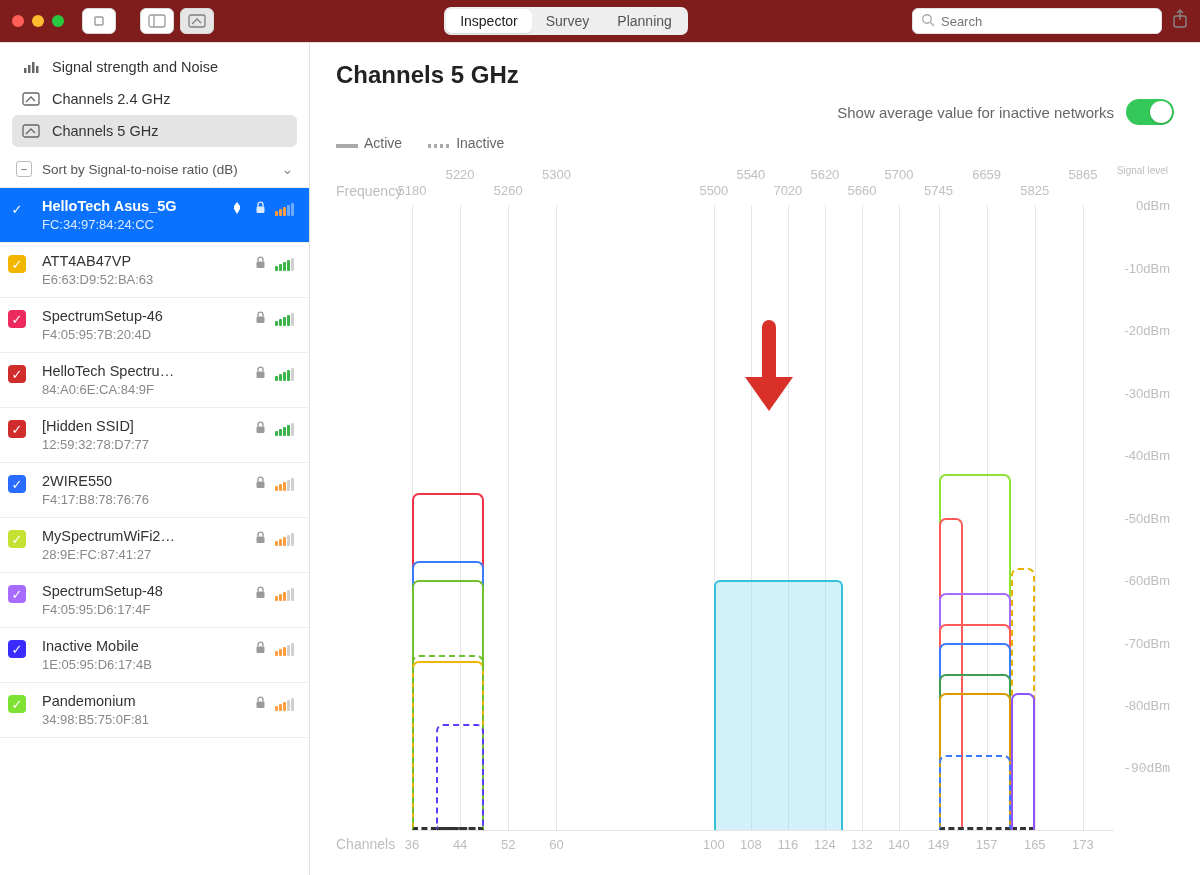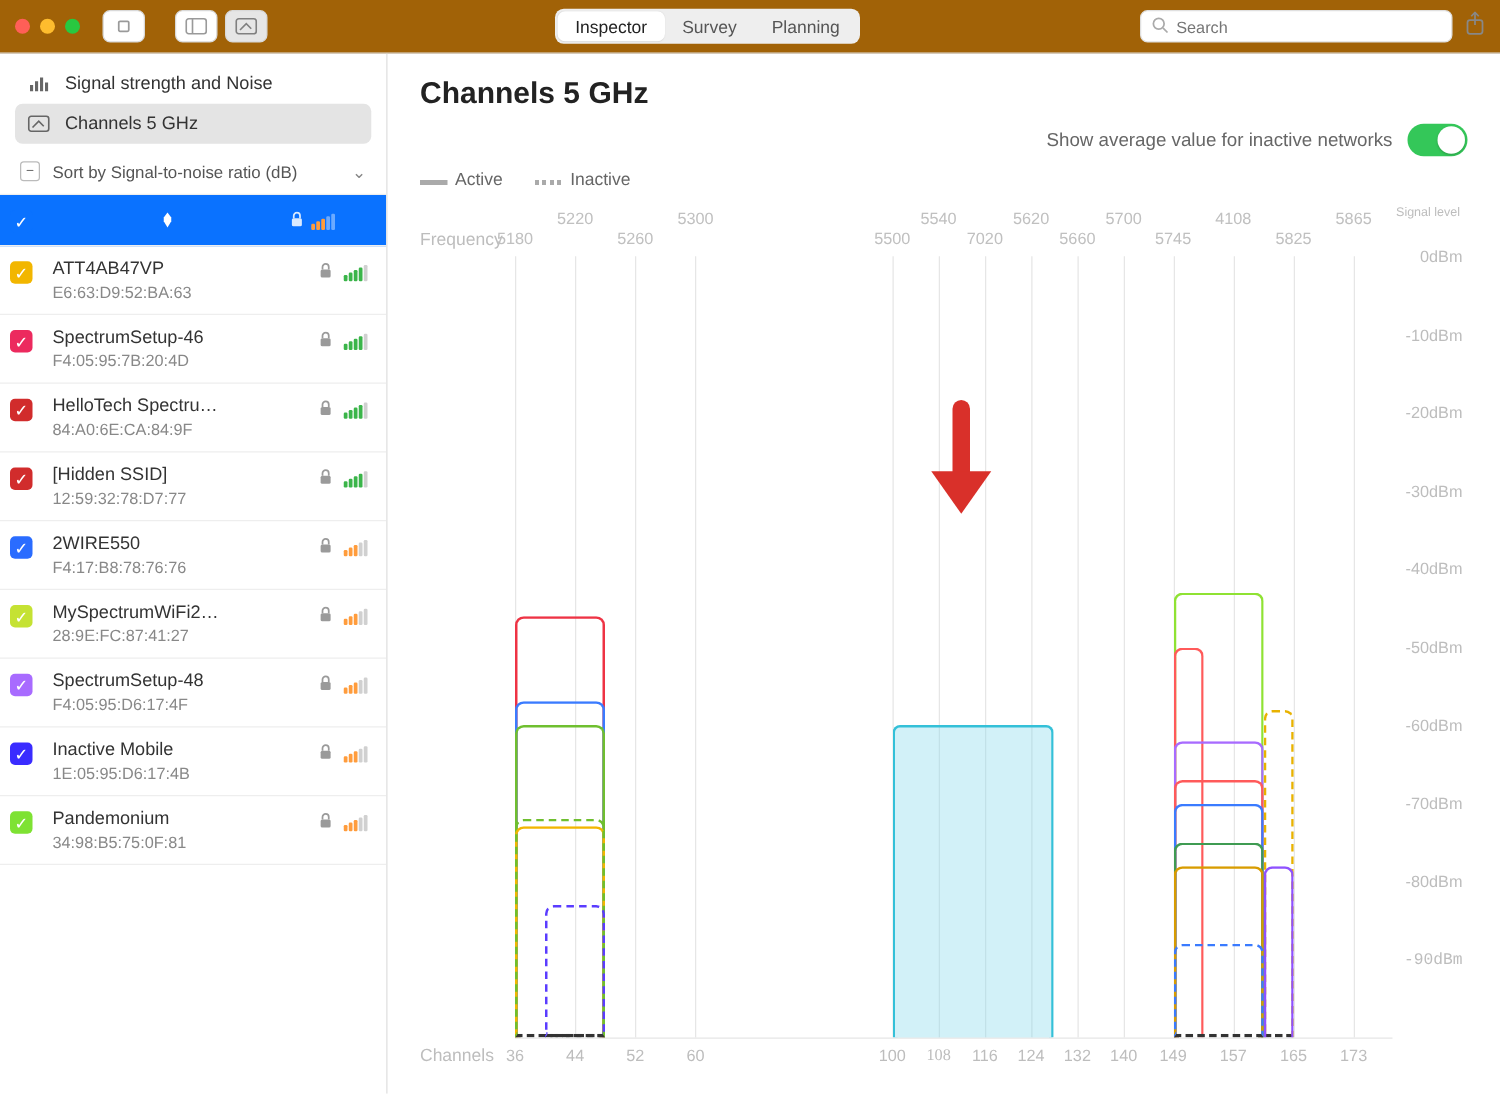--- a/index.html
+++ b/index.html
@@ -13,21 +13,21 @@
     overflow: hidden;
   }
 
   
   .titlebar {
     height: 43px;
     display: flex;
     align-items: center;
     padding: 0 12px;
     border-bottom: 1px solid #e0e0e0;
-    background: #a16207;
+    background: #7f1d1d;
   }
   .traffic-lights { display: flex; gap: 8px; margin-right: 18px; }
   .tl { width: 12px; height: 12px; border-radius: 50%; }
   .tl.r { background: #ff5f57; }
   .tl.y { background: #febc2e; }
   .tl.g { background: #28c840; }
 
   .toolbar-btn {
     width: 34px; height: 26px;
     border: 1px solid #d9d9d9;
@@ -253,40 +253,53 @@
           <span class="side-nav-icon">
             <svg width="16" height="14">
               <rect x="1" y="8" width="2.5" height="5" fill="#666"></rect>
               <rect x="5" y="5" width="2.5" height="8" fill="#666"></rect>
               <rect x="9" y="2" width="2.5" height="11" fill="#666"></rect>
               <rect x="13" y="6" width="2.5" height="7" fill="#666"></rect>
             </svg>
           </span>
           <span>Signal strength and Noise</span>
         </div>
+        <div class="side-nav-item">
+          <span class="side-nav-icon">
+            <svg width="18" height="14">
+              <rect x="1" y="1" width="16" height="12" rx="2" fill="none" stroke="#666" stroke-width="1.3"></rect>
+              <path d="M4 10 L9 5 L13 9" fill="none" stroke="#666" stroke-width="1.3"></path>
+            </svg>
+          </span>
+          <span>Channels 2.4 GHz</span>
+        </div>
         <div class="side-nav-item active">
           <span class="side-nav-icon">
             <svg width="18" height="14">
               <rect x="1" y="1" width="16" height="12" rx="2" fill="none" stroke="#666" stroke-width="1.3"></rect>
               <path d="M4 10 L9 5 L13 9" fill="none" stroke="#666" stroke-width="1.3"></path>
             </svg>
           </span>
           <span>Channels 5 GHz</span>
         </div>
       </div>
 
     <div class="sort-row">
       <span class="tri-box">−</span>
       <span style="flex:1">Sort by Signal-to-noise ratio (dB)</span>
       <span style="color:#888">⌄</span>
     </div>
 
     <div class="network-list" id="net-list">
         <div class="net-row selected">
           <div class="chk" style="background: rgb(10, 114, 255);">✓</div>
+          <div class="net-text">
+            <div class="net-name" style="font-weight: 700;">HelloTech Asus_5G</div>
+            <div class="net-mac">FC:34:97:84:24:CC</div>
+          </div>
           <div class="pin"><svg width="12" height="14">
               <path d="M6 1 L9 5 L9 8 L6 13 L3 8 L3 5 Z" fill="#fff"></path>
             </svg></div>
           <div class="lock"><svg width="11" height="13">
               <rect x="1.5" y="5.5" width="8" height="6.5" rx="1.3" fill="currentColor"></rect>
               <path d="M3 5.5 V3.6 a2.5 2.5 0 0 1 5 0 V5.5" fill="none" stroke="currentColor" stroke-width="1.4"></path>
             </svg></div>
           <div class="sigbars">
             <span style="height: 5px; background: rgb(255, 156, 60);"></span>
             <span style="height: 7px; background: rgb(255, 156, 60);"></span>
@@ -510,39 +523,39 @@
           <span class="freq-label" style="left: 6.85714%; top: -38px; position: absolute;">5220</span>
           <span class="freq-label" style="left: 13.7143%; top: -22px; position: absolute;">5260</span>
           <span class="freq-label" style="left: 20.5714%; top: -38px; position: absolute;">5300</span>
           <span class="freq-label" style="left: 43%; top: -22px; position: absolute;">5500</span>
           <span class="freq-label" style="left: 48.2727%; top: -38px; position: absolute;">5540</span>
           <span class="freq-label" style="left: 53.5455%; top: -22px; position: absolute;">7020</span>
           <span class="freq-label" style="left: 58.8182%; top: -38px; position: absolute;">5620</span>
           <span class="freq-label" style="left: 64.0909%; top: -22px; position: absolute;">5660</span>
           <span class="freq-label" style="left: 69.3636%; top: -38px; position: absolute;">5700</span>
           <span class="freq-label" style="left: 75%; top: -22px; position: absolute;">5745</span>
-          <span class="freq-label" style="left: 81.8571%; top: -38px; position: absolute;">4108</span>
+          <span class="freq-label" style="left: 81.8571%; top: -38px; position: absolute;">6659</span>
           <span class="freq-label" style="left: 88.7143%; top: -22px; position: absolute;">5825</span>
           <span class="freq-label" style="left: 95.5714%; top: -38px; position: absolute;">5865</span>
           <span class="y-tick" style="top: 0%;">0dBm</span>
           <span class="y-tick" style="top: 10%;">-10dBm</span>
           <span class="y-tick" style="top: 20%;">-20dBm</span>
           <span class="y-tick" style="top: 30%;">-30dBm</span>
           <span class="y-tick" style="top: 40%;">-40dBm</span>
           <span class="y-tick" style="top: 50%;">-50dBm</span>
           <span class="y-tick" style="top: 60%;">-60dBm</span>
           <span class="y-tick" style="top: 70%;">-70dBm</span>
           <span class="y-tick" style="top: 80%;">-80dBm</span>
           <span class="y-tick" style="top: 90%; font-family: Liberation Mono, monospace;">-90dBm</span>
           <span class="x-tick" style="left: 0%;">36</span>
           <span class="x-tick" style="left: 6.85714%;">44</span>
           <span class="x-tick" style="left: 13.7143%;">52</span>
           <span class="x-tick" style="left: 20.5714%;">60</span>
           <span class="x-tick" style="left: 43%;">100</span>
-          <span class="x-tick" style="left: 48.2727%; font-family: Liberation Serif, serif;">108</span>
+          <span class="x-tick" style="left: 48.2727%;">108</span>
           <span class="x-tick" style="left: 53.5455%;">116</span>
           <span class="x-tick" style="left: 58.8182%;">124</span>
           <span class="x-tick" style="left: 64.0909%;">132</span>
           <span class="x-tick" style="left: 69.3636%;">140</span>
           <span class="x-tick" style="left: 75%;">149</span>
           <span class="x-tick" style="left: 81.8571%;">157</span>
           <span class="x-tick" style="left: 88.7143%;">165</span>
           <span class="x-tick" style="left: 95.5714%;">173</span>
           <div style="position: absolute; left: 43%; width: 18.4545%; top: 60%; bottom: 0px; background: rgba(127, 216, 234, 0.35); border-top: 2px solid rgb(52, 192, 216); border-right: 2px solid rgb(52, 192, 216); border-left: 2px solid rgb(52, 192, 216); border-image: initial; border-bottom: none; border-radius: 6px 6px 0px 0px;"></div>
           <div style="position: absolute; left: 0%; width: 10.2857%; top: 46%; bottom: 0px; border-top: 2px solid rgb(238, 51, 68); border-right: 2px solid rgb(238, 51, 68); border-left: 2px solid rgb(238, 51, 68); border-image: initial; border-bottom: none; border-radius: 7px 7px 0px 0px;"></div>

